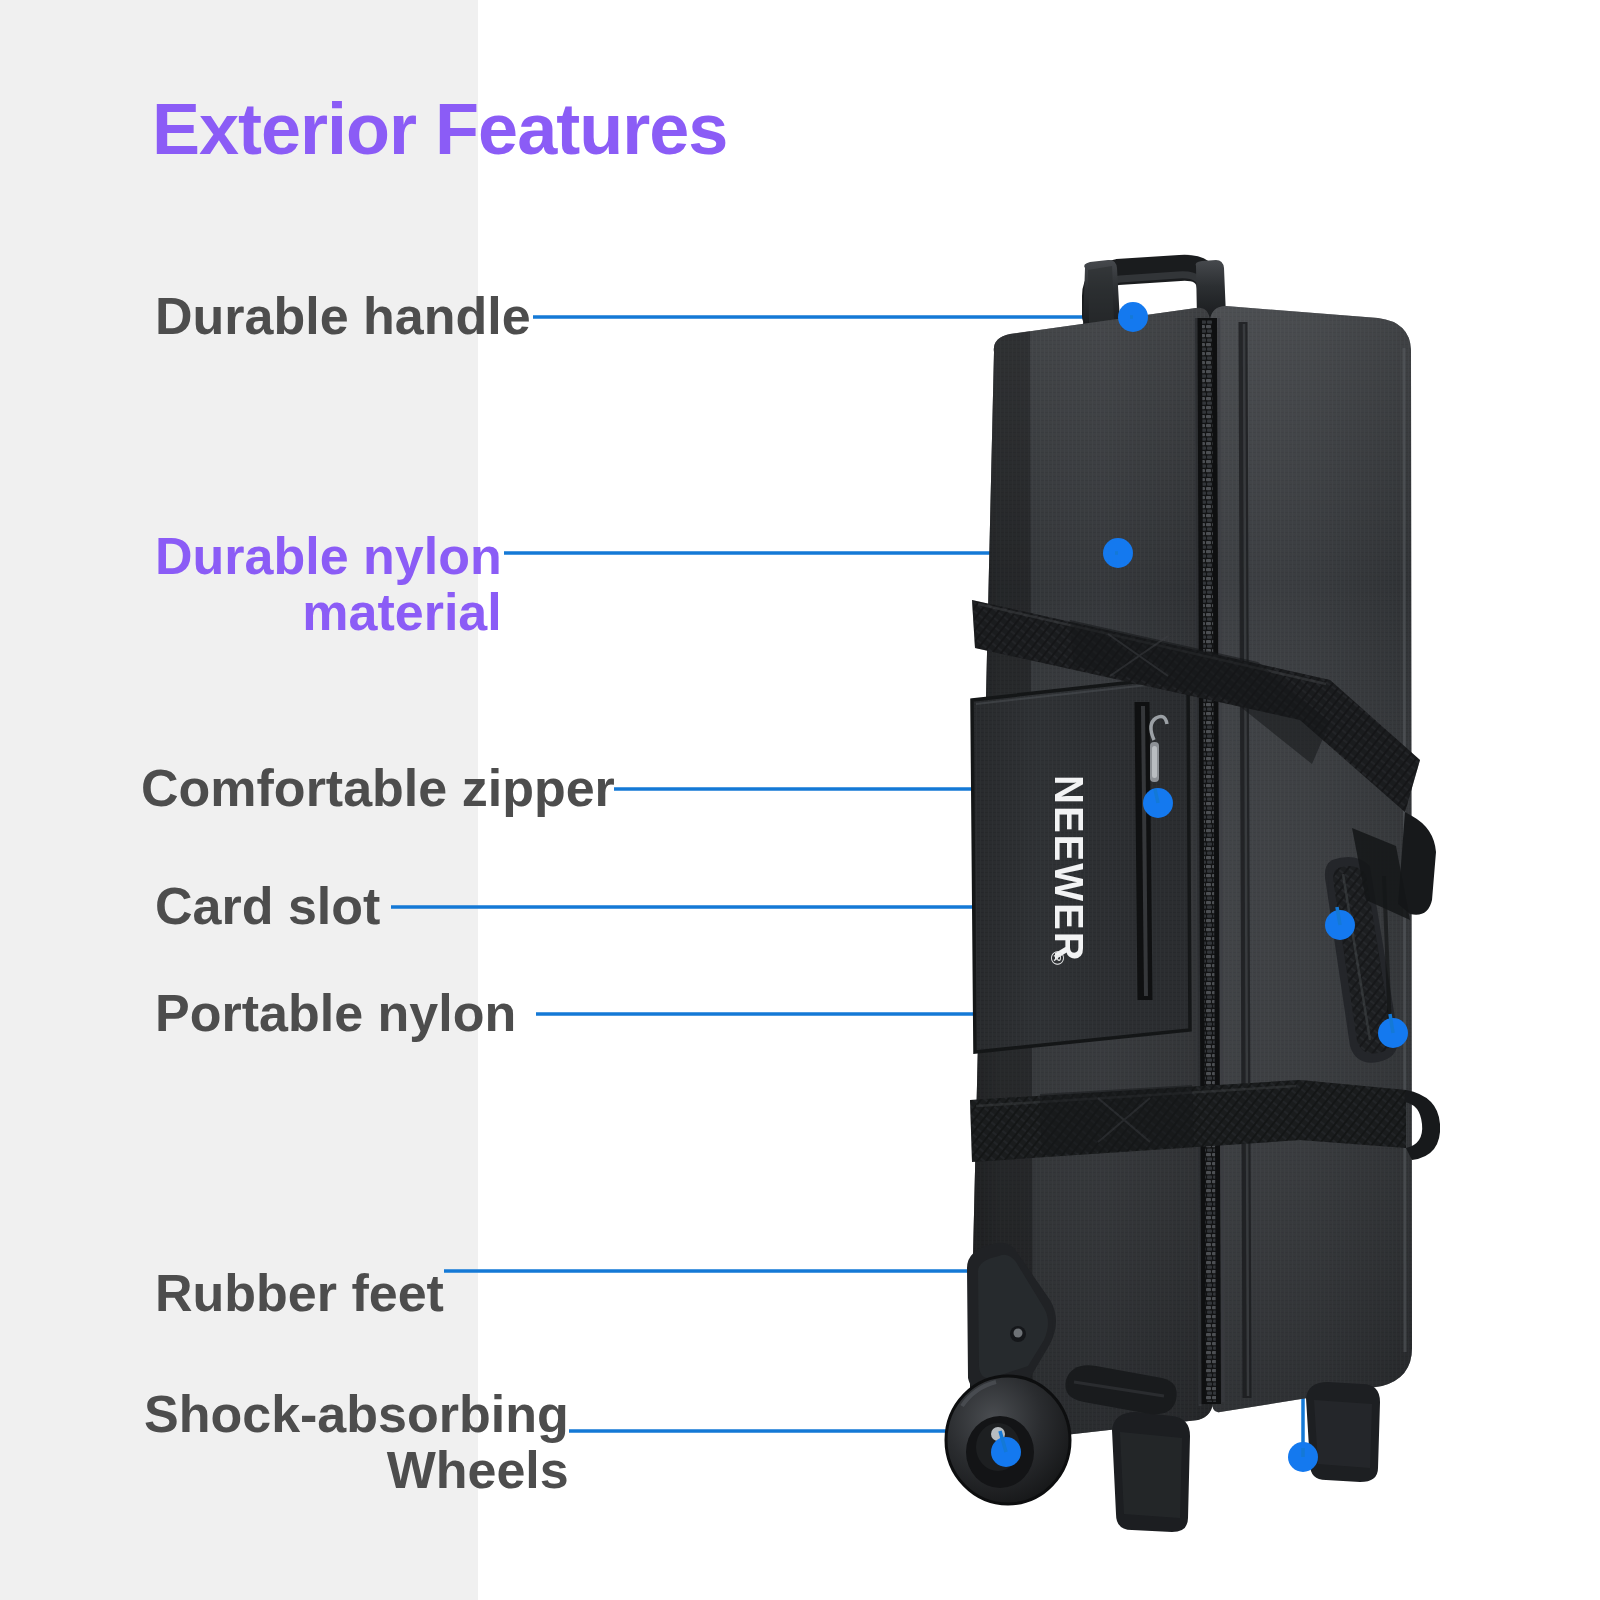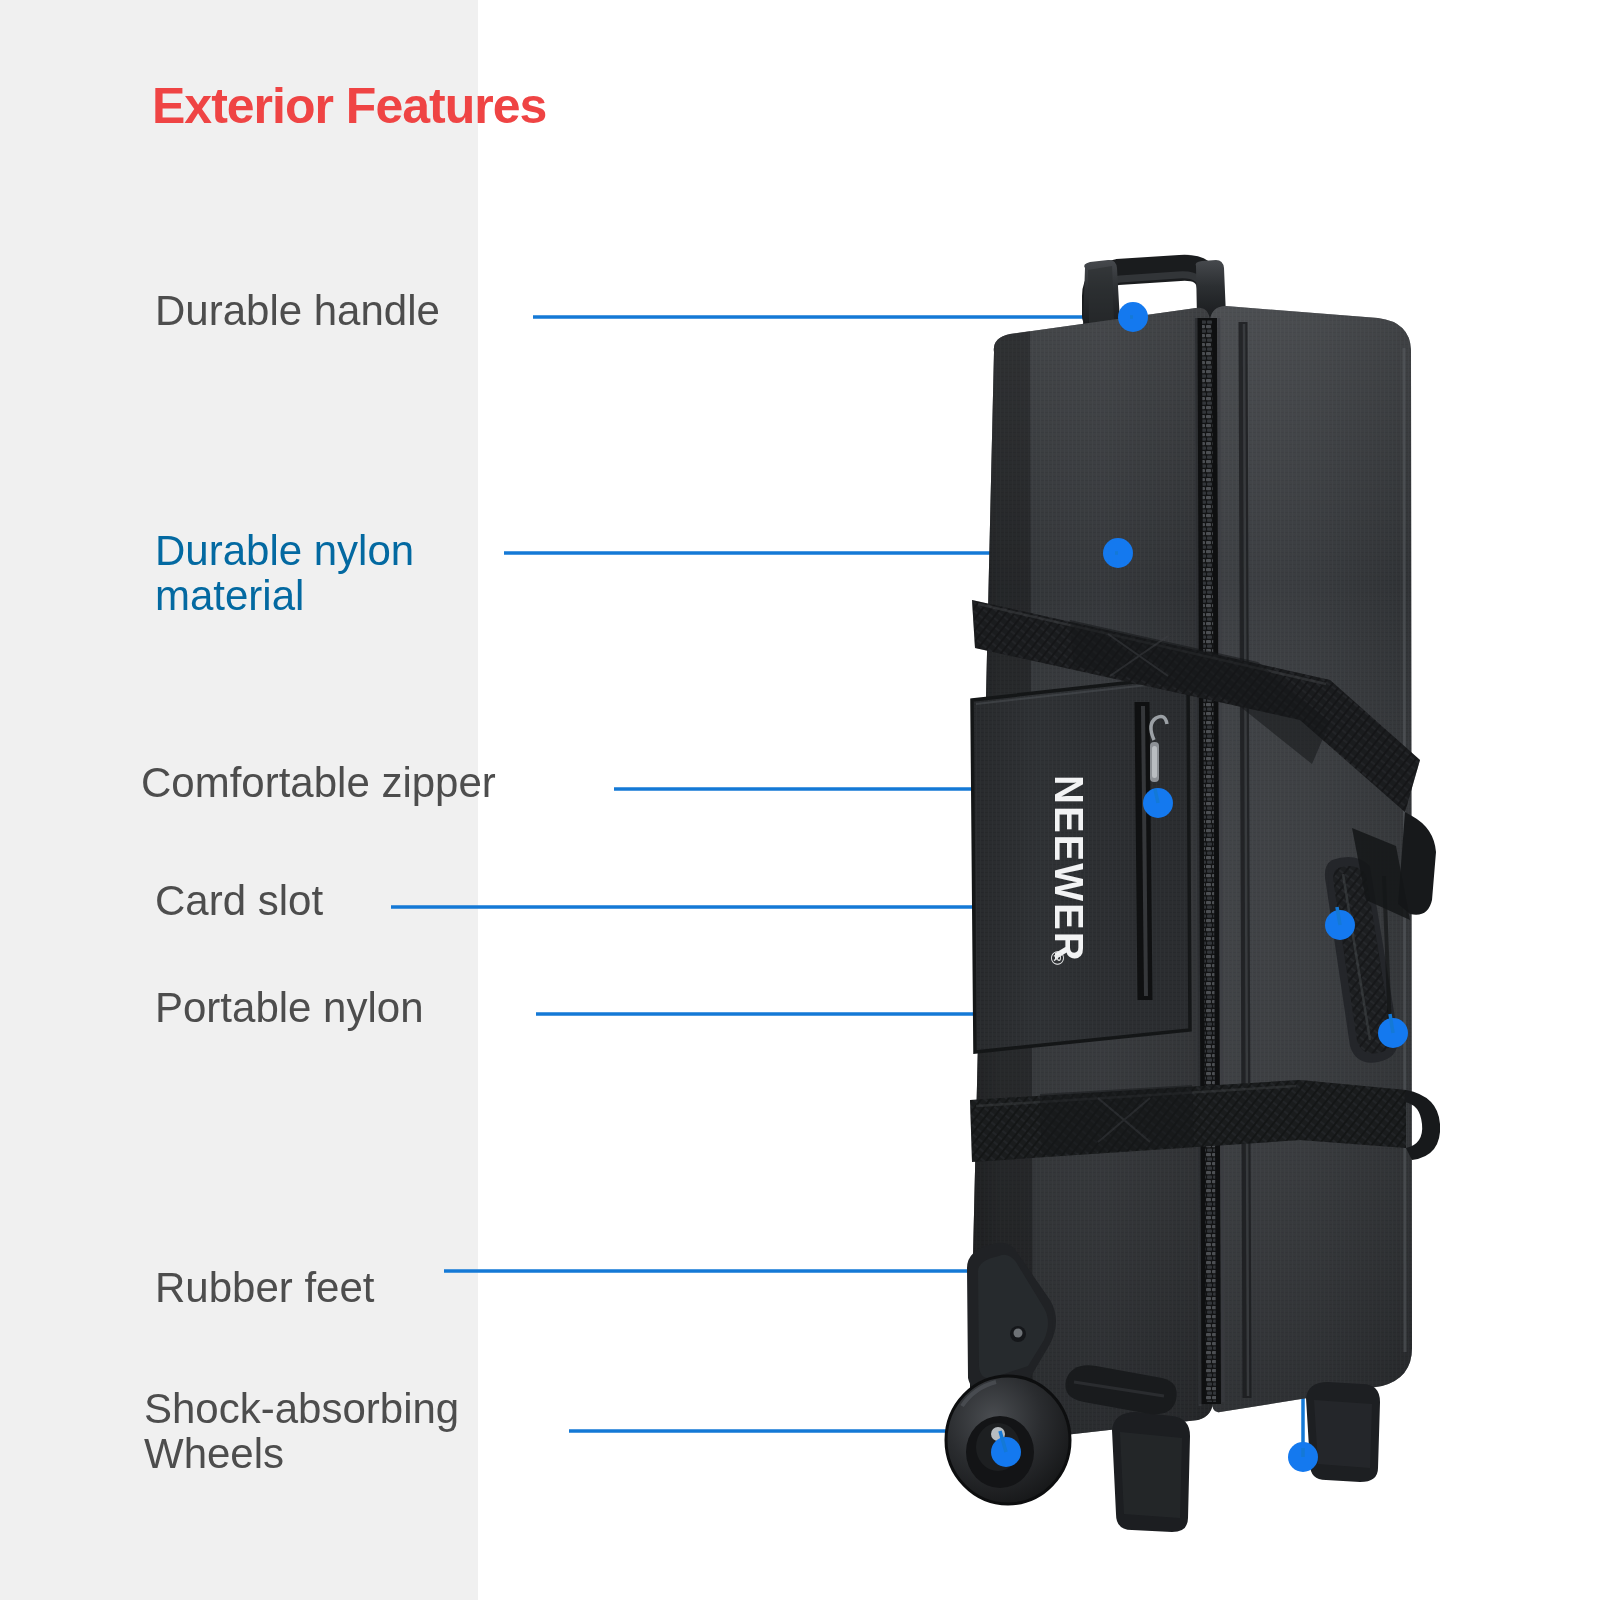--- a/index.html
+++ b/index.html
@@ -28,37 +28,38 @@
     left: 478px; top: 0;
     width: 1122px;
     height: 1600px;
     background: #ffffff;
   }
 
   
   .page-title {
     position: absolute;
     left: 152px;
-    top: 80px;
-    font-size: 50px;
+    top: 92px;
+    font-size: 72px;
     font-weight: bold;
-    color: #ef4444;
+    color: #8b5cf6;
     letter-spacing: -1px;
     line-height: 1.05;
     white-space: nowrap;
   }
 
   
   .callout-label {
     position: absolute;
     color: #4d4d4d;
-    font-size: 42px;
-    font-weight: 400;
+    font-size: 52px;
+    font-weight: 700;
     line-height: 1.08;
     white-space: pre-line;
+    text-align: right;
   }
 
   
   .leader-layer {
     position: absolute;
     left: 0; top: 0;
     width: 1600px; height: 1600px;
     pointer-events: none;
   }
   .leader-layer.under { z-index: 2; }
@@ -351,21 +352,21 @@
         <line x1="1390" y1="1014" x2="1393" y2="1033" stroke="#1479d6" stroke-width="3.5"></line>
         <circle cx="1303" cy="1457" r="15" fill="#1479ef"></circle>
         <line x1="1303" y1="1448" x2="1303" y2="1457" stroke="#1479d6" stroke-width="3.5"></line>
         <circle cx="1006" cy="1452" r="15" fill="#1479ef"></circle>
         <line x1="1000" y1="1431" x2="1006" y2="1452" stroke="#1479d6" stroke-width="3.5"></line>
       </g>
   </svg>
 
   <div id="labels">
       <div class="callout-label" style="left: 155px; top: 288px; color: rgb(77, 77, 77);">Durable handle</div>
-      <div class="callout-label" style="left: 155px; top: 528px; color: #0369a1;">Durable nylon
+      <div class="callout-label" style="left: 155px; top: 528px; color: #8b5cf6;">Durable nylon
 material</div>
       <div class="callout-label" style="left: 141px; top: 760px; color: rgb(77, 77, 77);">Comfortable zipper</div>
       <div class="callout-label" style="left: 155px; top: 878px; color: rgb(77, 77, 77);">Card slot</div>
       <div class="callout-label" style="left: 155px; top: 985px; color: rgb(77, 77, 77);">Portable nylon</div>
       <div class="callout-label" style="left: 155px; top: 1265px; color: rgb(77, 77, 77);">Rubber feet</div>
       <div class="callout-label" style="left: 144px; top: 1386px; color: rgb(77, 77, 77);">Shock-absorbing
 Wheels</div>
     </div>
 
 </div>

